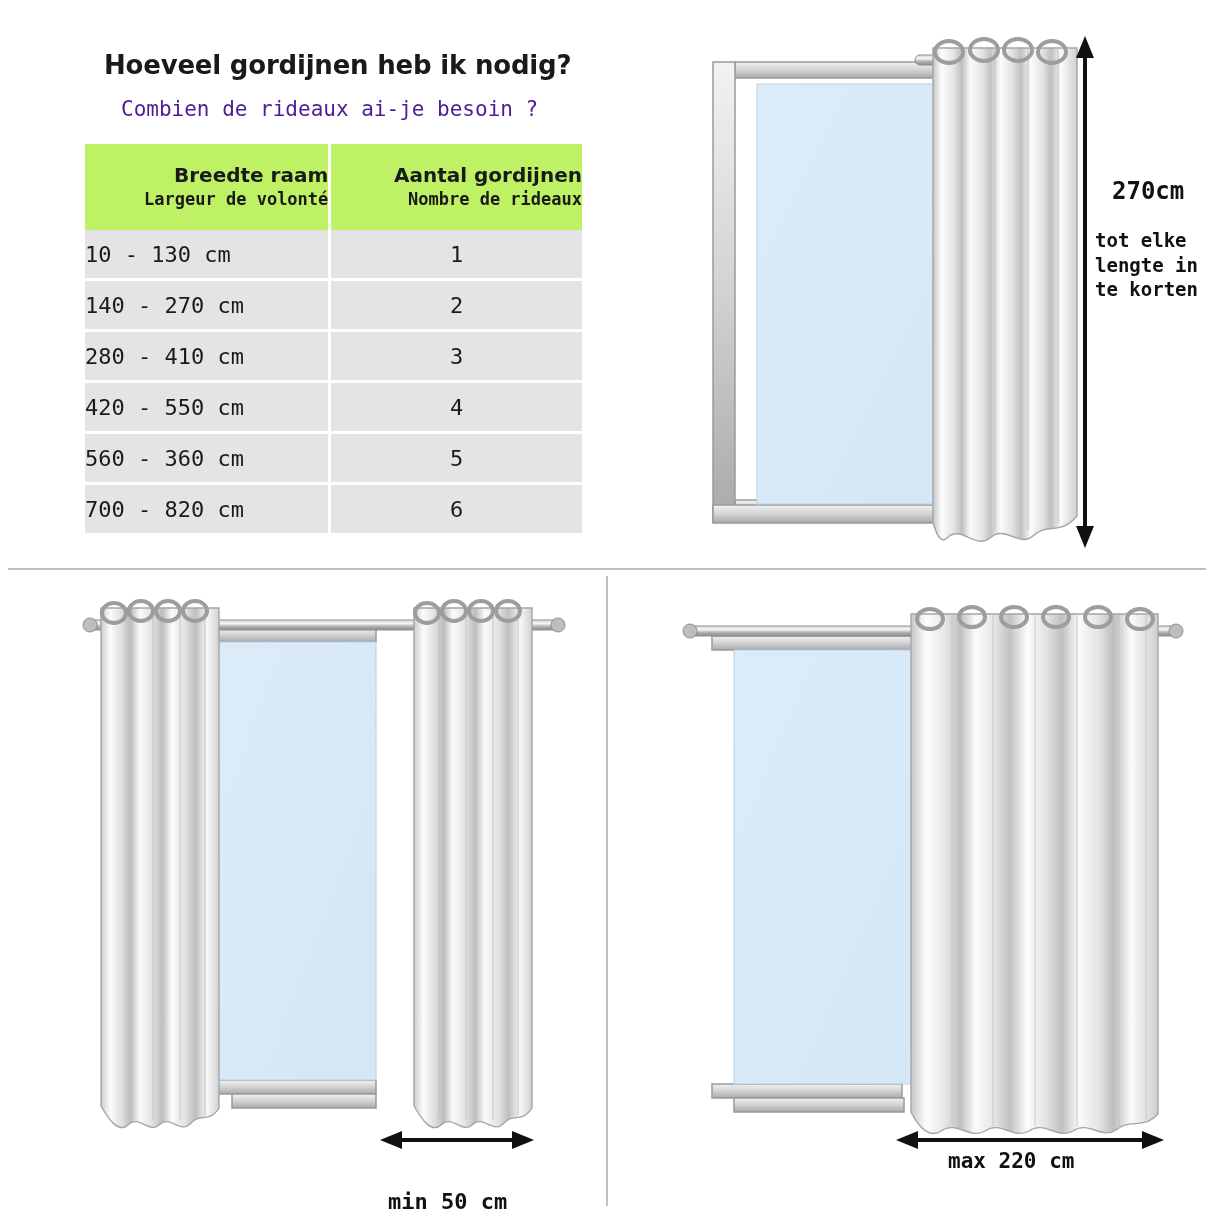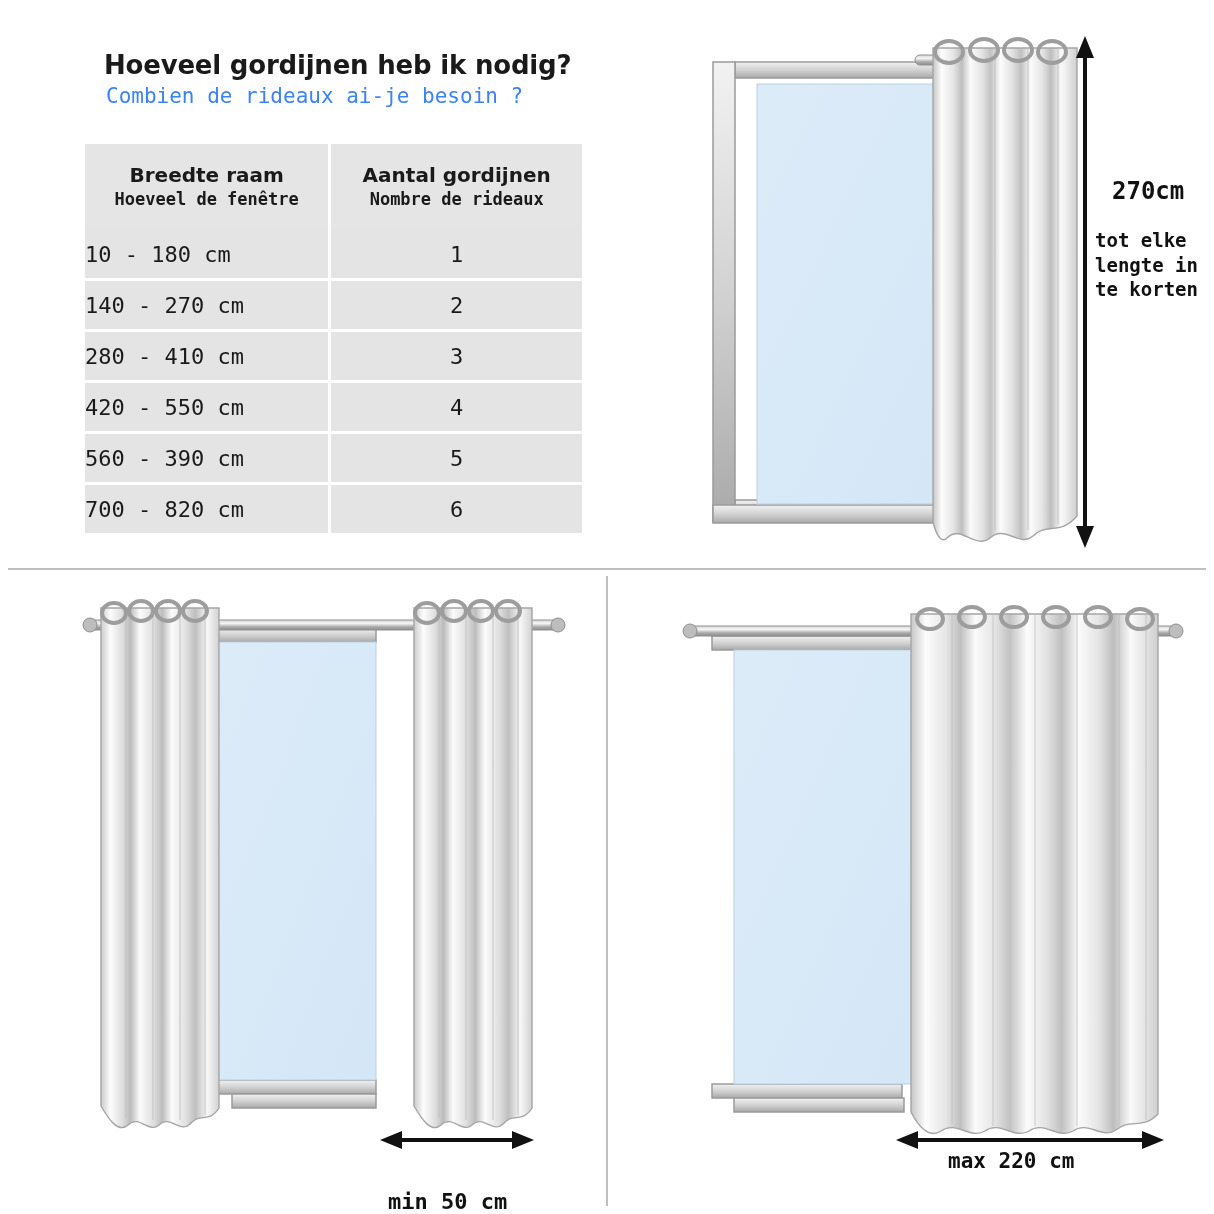--- a/index.html
+++ b/index.html
@@ -45,40 +45,40 @@
     font-family: "DejaVu Sans", sans-serif;
     font-weight: bold;
     font-size: 26px;
     letter-spacing: -0.2px;
     color: #1a1a1a;
     margin: 0 0 4px 0;
   }
   .title-fr {
     font-family: "DejaVu Sans Mono", monospace;
     font-size: 21px;
-    color: #3b82f6;
-    margin: 2px;
+    color: #4c1d95;
+    margin: 17px;
   }
 
   
   .table {
     position: absolute;
     left: 85px; top: 144px;
     width: 497px;
     border-collapse: collapse;
   }
   .table th, .table td {
     padding: 0;
     margin: 0;
   }
   .th-cell {
-    background: #e5e5e5;
+    background: #bef264;
     height: 86px;
     vertical-align: middle;
-    text-align: center;
+    text-align: right;
     padding-left: 30px;
     border-right: 3px solid #ffffff;
   }
   .th-cell.last { border-right: none; }
   .th-nl {
     font-family: "DejaVu Sans", sans-serif;
     font-weight: bold;
     font-size: 20px;
     display: block;
     line-height: 1.25;
@@ -141,47 +141,47 @@
   <div class="title-block">
     <div class="title-nl">Hoeveel gordijnen heb ik nodig?</div>
     <div class="title-fr">Combien de rideaux ai-je besoin ?</div>
   </div>
 
   <table class="table">
     <thead>
       <tr>
         <th class="th-cell" style="width:250px">
           <span class="th-nl">Breedte raam</span>
-          <span class="th-fr">Hoeveel de fenêtre</span>
+          <span class="th-fr">Largeur de volonté</span>
         </th>
         <th class="th-cell last" style="width:262px">
           <span class="th-nl">Aantal gordijnen</span>
           <span class="th-fr">Nombre de rideaux</span>
         </th>
       </tr>
     </thead>
     <tbody>
       <tr>
-        <td class="td-left">10 - 180 cm</td>
+        <td class="td-left">10 - 130 cm</td>
         <td class="td-right">1</td>
       </tr>
       <tr>
         <td class="td-left">140 - 270 cm</td>
         <td class="td-right">2</td>
       </tr>
       <tr>
         <td class="td-left">280 - 410 cm</td>
         <td class="td-right">3</td>
       </tr>
       <tr>
         <td class="td-left">420 - 550 cm</td>
         <td class="td-right">4</td>
       </tr>
       <tr>
-        <td class="td-left">560 - 390 cm</td>
+        <td class="td-left">560 - 360 cm</td>
         <td class="td-right">5</td>
       </tr>
       <tr>
         <td class="td-left">700 - 820 cm</td>
         <td class="td-right">6</td>
       </tr>
     </tbody>
   </table>
 
   <svg class="abs-svg" width="1214" height="1214" viewBox="0 0 1214 1214">

